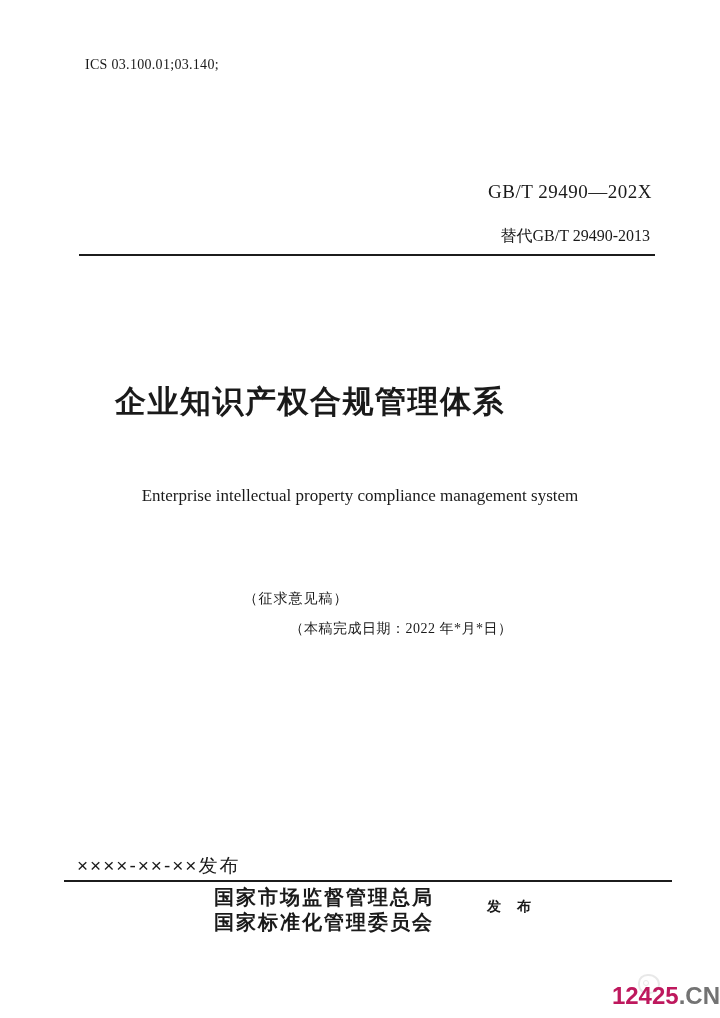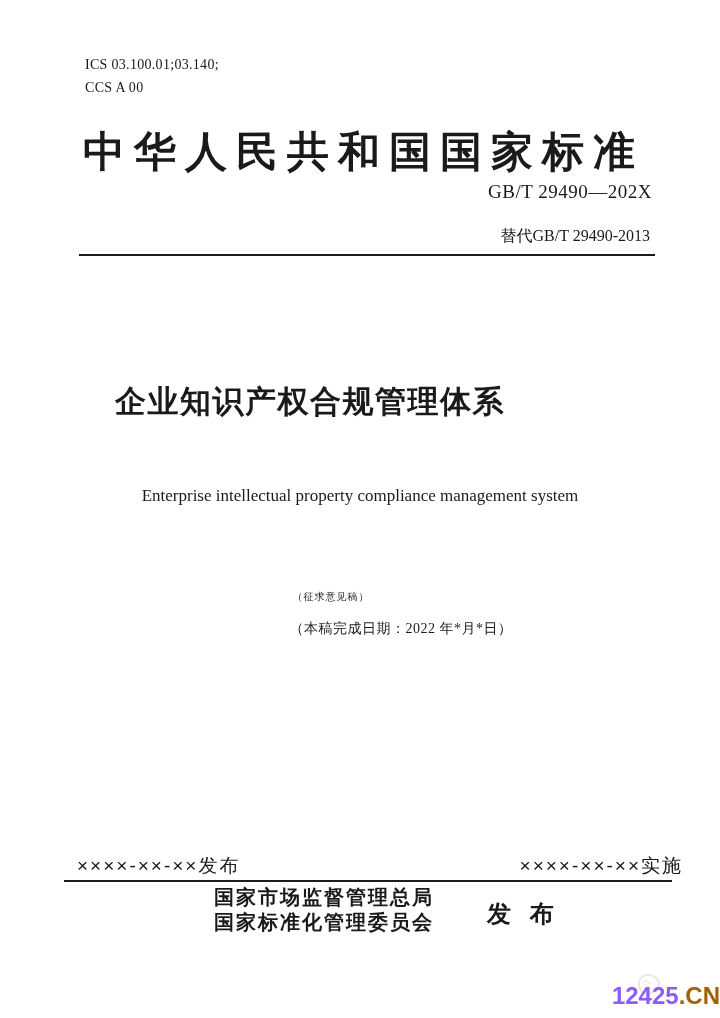--- a/index.html
+++ b/index.html
@@ -51,21 +51,21 @@
     text-align:center;
     font-family:"Liberation Sans", sans-serif;
     font-size:31px;font-weight:bold;letter-spacing:1.5px;
   }
   .main-title-en{
     position:absolute;left:0;top:486px;width:720px;
     text-align:center;font-size:17px;
   }
   .draft-note1{
     position:absolute;left:0;top:590px;width:592px;
-    text-align:center;font-size:10px;letter-spacing:1px;padding-left:35px;
+    text-align:center;font-size:14px;letter-spacing:1px;
   }
   .draft-note2{
     position:absolute;left:0;top:620px;width:720px;
     text-align:center;font-size:14px;letter-spacing:0.5px;padding-left:41px;
   }
   
   .date-row{
     position:absolute;left:77px;top:853px;width:606px;
     display:flex;justify-content:space-between;
     font-family:"Liberation Sans", sans-serif;
@@ -78,21 +78,21 @@
   .publisher-block{
     position:absolute;left:0;top:885px;width:648px;
     text-align:center;
     font-family:"Liberation Sans", sans-serif;
     font-size:20px;font-weight:600;line-height:25px;letter-spacing:2px;
   }
   .publisher-block .pub-line{display:block;width:260px;margin:0 auto;transform:translateX(0px);}
   .publish-label{
     position:absolute;left:487px;top:898px;
     font-family:"Liberation Sans", sans-serif;
-    font-size:24px;font-weight:600;letter-spacing:6px;white-space:nowrap;
+    font-size:14px;font-weight:600;letter-spacing:6px;white-space:nowrap;
   }
   
   .watermark{
     position:absolute;right:0px;bottom:8px;
     font-family:"Liberation Sans", sans-serif;
     font-size:24px;font-weight:bold;white-space:nowrap;
   }
   .watermark-ghost{
     position:absolute;right:60px;bottom:24px;
     opacity:0.22;color:#8a8a8a;
@@ -101,50 +101,47 @@
     pointer-events:none;
   }
   .ghost-blob{
     width:18px;height:16px;border:2px solid #9a9a9a;border-radius:50% 60% 55% 50%;
     position:relative;
   }
   .ghost-blob:after{
     content:"";position:absolute;left:3px;top:4px;width:4px;height:4px;
     border:1px solid #9a9a9a;border-radius:50%;
   }
-  .wm-number{color:#8b5cf6;}
-  .wm-suffix{color:#a16207;}
+  .wm-number{color:#be185d;}
+  .wm-suffix{color:#737373;}
 </style>
 </head>
 <body>
 
 <div class="page">
 
   <div class="ics-block">
     <div>ICS 03.100.01;03.140;</div>
-    <div>CCS A 00</div>
   </div>
 
 
-  <div class="std-title">中华人民共和国国家标准</div>
 
   <div class="std-number">GB/T 29490—202X</div>
   <div class="replaces">替代GB/T 29490-2013</div>
 
   <div class="top-rule"></div>
 
   <div class="main-title-cn">企业知识产权合规管理体系</div>
   <div class="main-title-en">Enterprise intellectual property compliance management system</div>
 
   <div class="draft-note1">（征求意见稿）</div>
   <div class="draft-note2">（本稿完成日期：2022 年*月*日）</div>
 
   <div class="date-row">
     <span>××××-××-××发布</span>
-    <span>××××-××-××实施</span>
   </div>
 
   <div class="bottom-rule"></div>
 
   <div class="publisher-block">
     <span class="pub-line">国家市场监督管理总局</span>
     <span class="pub-line">国家标准化管理委员会</span>
   </div>
   <div class="publish-label">发 布</div>
 

